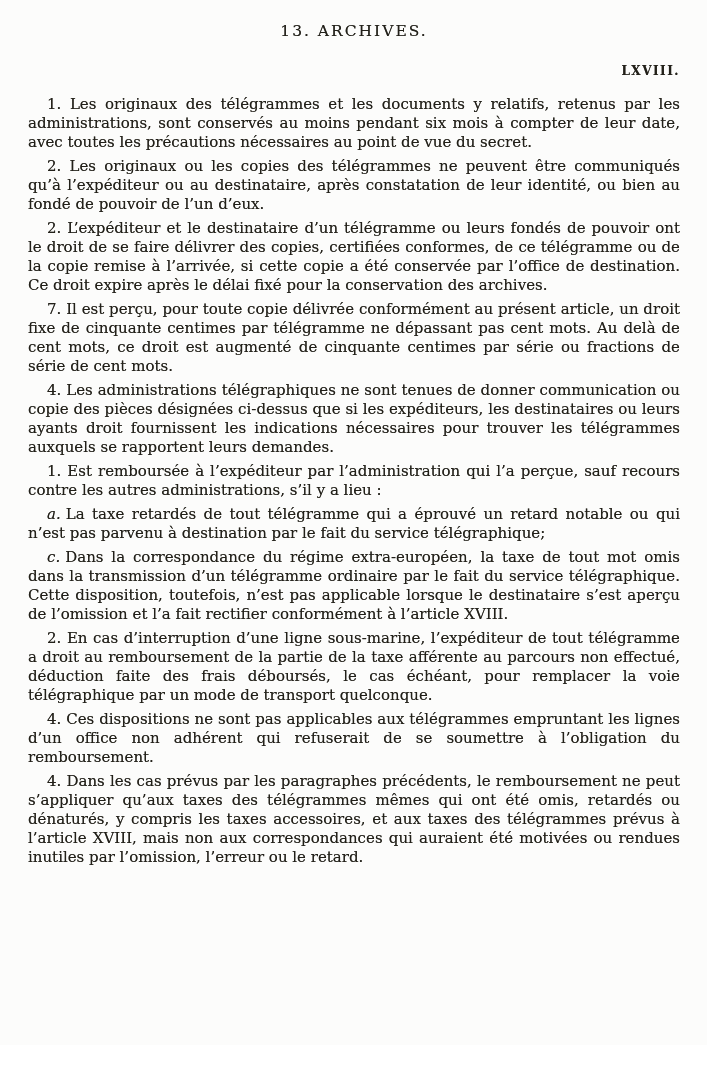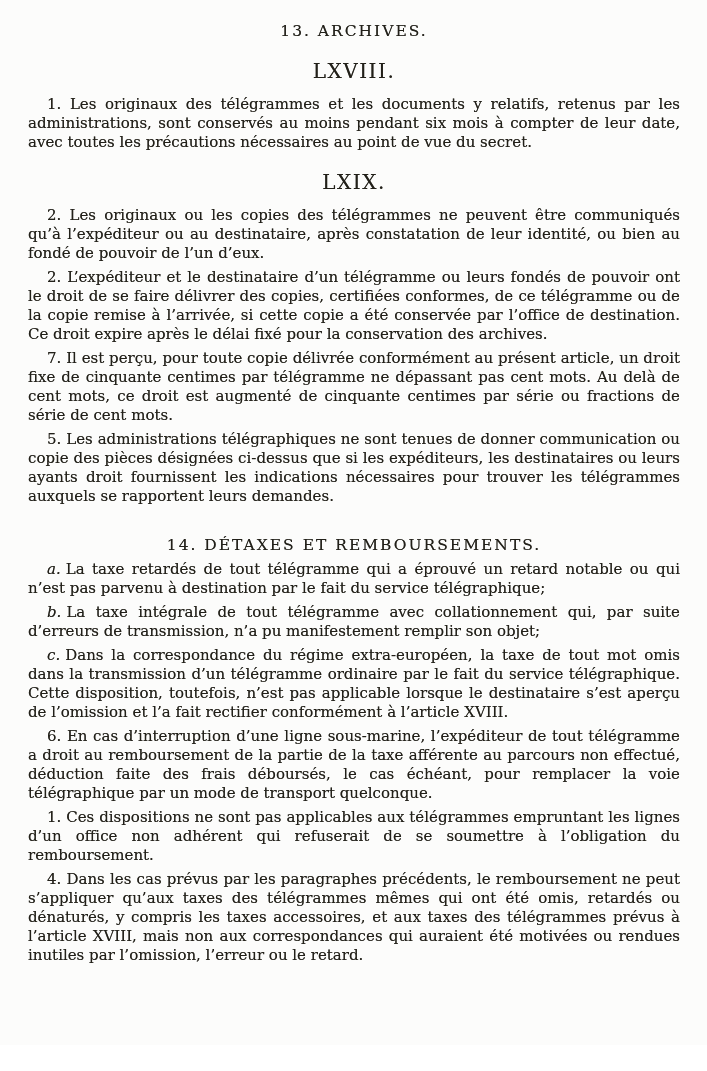--- a/index.html
+++ b/index.html
@@ -23,23 +23,23 @@
   }
   .chapter-title {
     font-size: 15.5px;
     font-weight: normal;
     text-align: center;
     letter-spacing: 2px;
     margin: 8px 0 0 0;
   }
   .chapter-title.sp-before { margin-top: 30px; }
   .article-heading {
-    font-size: 20px;
-    font-weight: normal;
-    text-align: center;
+    font-size: 12px;
+    font-weight: bold;
+    text-align: right;
     letter-spacing: 1.5px;
     margin: 21px 0 14px 0;
   }
   .para {
     margin: 5px 0 0 0;
     text-align: justify;
     text-indent: 19px;
   }
   .marker {
     font-style: italic;
@@ -50,34 +50,32 @@
 <body>
 
 <div class="page">
 
   <h1 class="chapter-title">13. ARCHIVES.</h1>
 
   <h2 class="article-heading">LXVIII.</h2>
 
   <p class="para">1. Les originaux des télégrammes et les documents y relatifs, retenus par les administrations, sont conservés au moins pendant six mois à compter de leur date, avec toutes les précautions nécessaires au point de vue du secret.</p>
 
-  <h2 class="article-heading">LXIX.</h2>
 
   <p class="para">2. Les originaux ou les copies des télégrammes ne peuvent être communiqués qu’à l’expéditeur ou au destinataire, après constatation de leur identité, ou bien au fondé de pouvoir de l’un d’eux.</p>
   <p class="para">2. L’expéditeur et le destinataire d’un télégramme ou leurs fondés de pouvoir ont le droit de se faire délivrer des copies, certifiées conformes, de ce télégramme ou de la copie remise à l’arrivée, si cette copie a été conservée par l’office de destination. Ce droit expire après le délai fixé pour la conservation des archives.</p>
   <p class="para">7. Il est perçu, pour toute copie délivrée conformément au présent article, un droit fixe de cinquante centimes par télégramme ne dépassant pas cent mots. Au delà de cent mots, ce droit est augmenté de cinquante centimes par série ou fractions de série de cent mots.</p>
-  <p class="para">5. Les administrations télégraphiques ne sont tenues de donner communication ou copie des pièces désignées ci-dessus que si les expéditeurs, les destinataires ou leurs ayants droit fournissent les indications nécessaires pour trouver les télégrammes auxquels se rapportent leurs demandes.</p>
-
-  <h1 class="chapter-title sp-before">14. DÉTAXES ET REMBOURSEMENTS.</h1>
+  <p class="para">4. Les administrations télégraphiques ne sont tenues de donner communication ou copie des pièces désignées ci-dessus que si les expéditeurs, les destinataires ou leurs ayants droit fournissent les indications nécessaires pour trouver les télégrammes auxquels se rapportent leurs demandes.</p>
 
 
 
+  <p class="para">1. Est remboursée à l’expéditeur par l’administration qui l’a perçue, sauf recours contre les autres administrations, s’il y a lieu :</p>
+
   <p class="para"><i class="marker">a.</i><span>La taxe retardés de tout télégramme qui a éprouvé un retard notable ou qui n’est pas parvenu à destination par le fait du service télégraphique;</span></p>
 
-  <p class="para"><i class="marker">b.</i><span>La taxe intégrale de tout télégramme avec collationnement qui, par suite d’erreurs de transmission, n’a pu manifestement remplir son objet;</span></p>
 
   <p class="para"><i class="marker">c.</i><span>Dans la correspondance du régime extra-européen, la taxe de tout mot omis dans la transmission d’un télégramme ordinaire par le fait du service télégraphique. Cette disposition, toutefois, n’est pas applicable lorsque le destinataire s’est aperçu de l’omission et l’a fait rectifier conformément à l’article XVIII.</span></p>
 
-  <p class="para">6. En cas d’interruption d’une ligne sous-marine, l’expéditeur de tout télégramme a droit au remboursement de la partie de la taxe afférente au parcours non effectué, déduction faite des frais déboursés, le cas échéant, pour remplacer la voie télégraphique par un mode de transport quelconque.</p>
-  <p class="para">1. Ces dispositions ne sont pas applicables aux télégrammes empruntant les lignes d’un office non adhérent qui refuserait de se soumettre à l’obligation du remboursement.</p>
+  <p class="para">2. En cas d’interruption d’une ligne sous-marine, l’expéditeur de tout télégramme a droit au remboursement de la partie de la taxe afférente au parcours non effectué, déduction faite des frais déboursés, le cas échéant, pour remplacer la voie télégraphique par un mode de transport quelconque.</p>
+  <p class="para">4. Ces dispositions ne sont pas applicables aux télégrammes empruntant les lignes d’un office non adhérent qui refuserait de se soumettre à l’obligation du remboursement.</p>
   <p class="para">4. Dans les cas prévus par les paragraphes précédents, le remboursement ne peut s’appliquer qu’aux taxes des télégrammes mêmes qui ont été omis, retardés ou dénaturés, y compris les taxes accessoires, et aux taxes des télégrammes prévus à l’article XVIII, mais non aux correspondances qui auraient été motivées ou rendues inutiles par l’omission, l’erreur ou le retard.</p>
 
 </div>
 
 </body></html>

